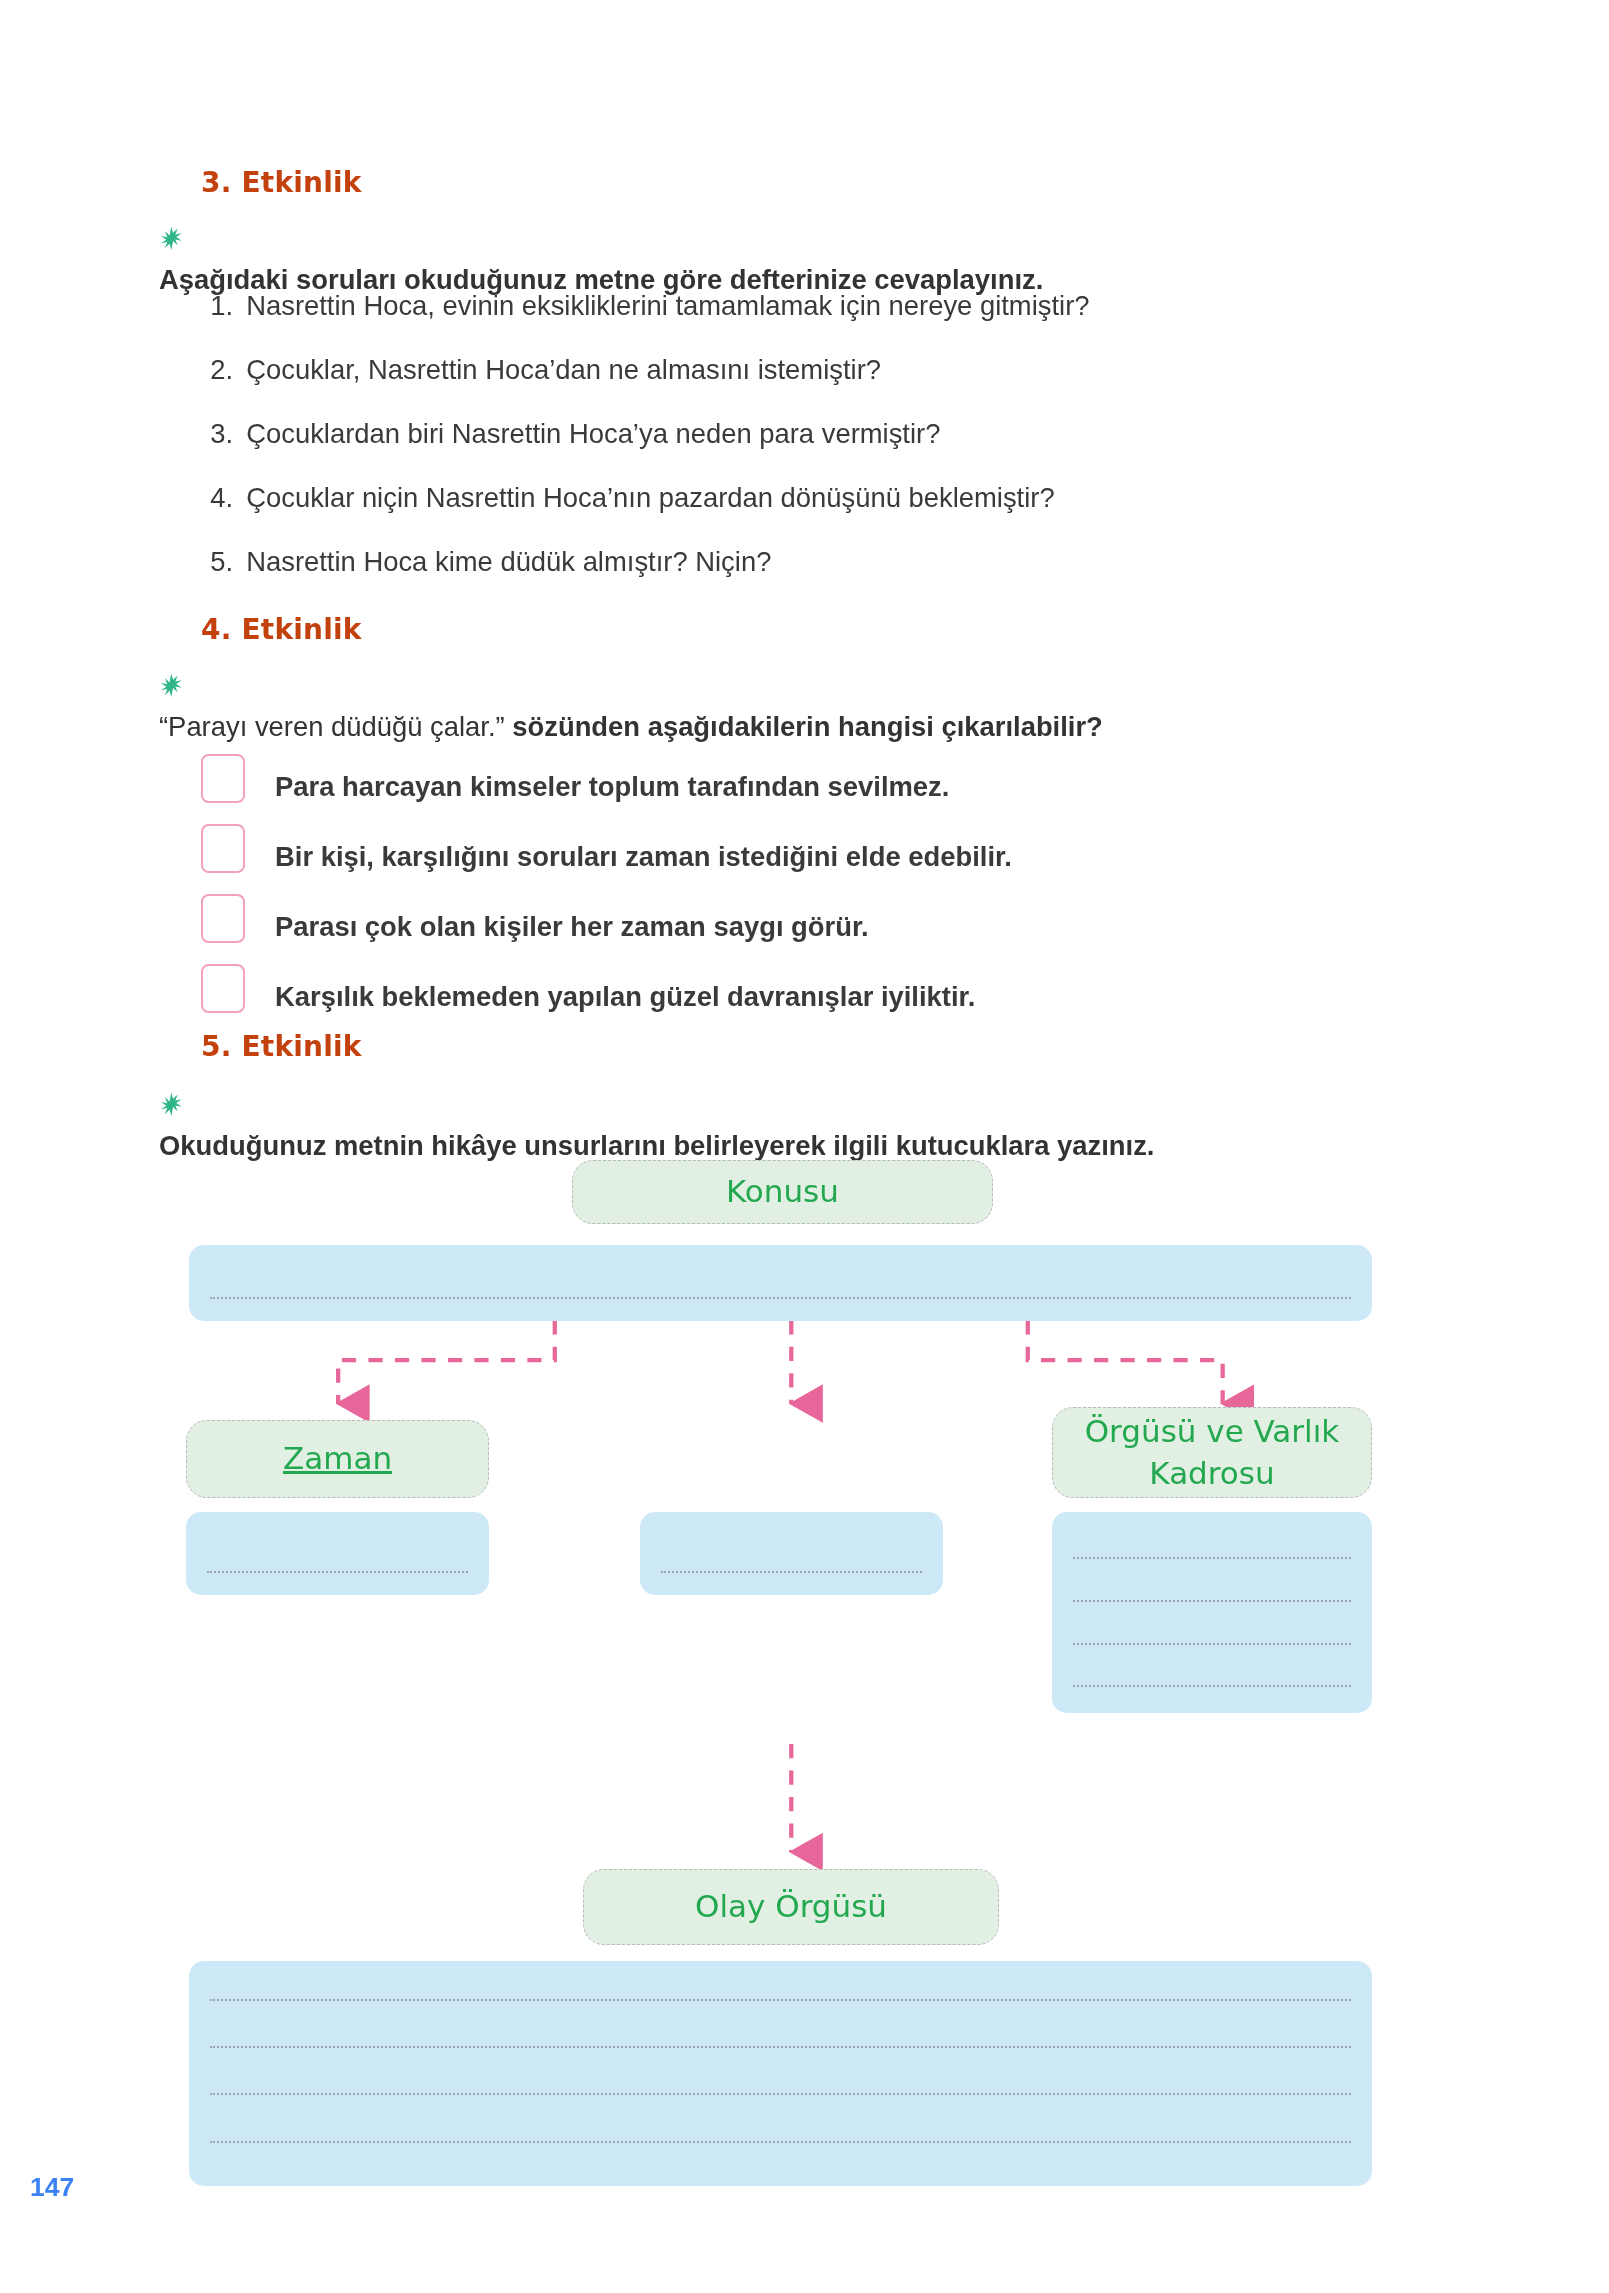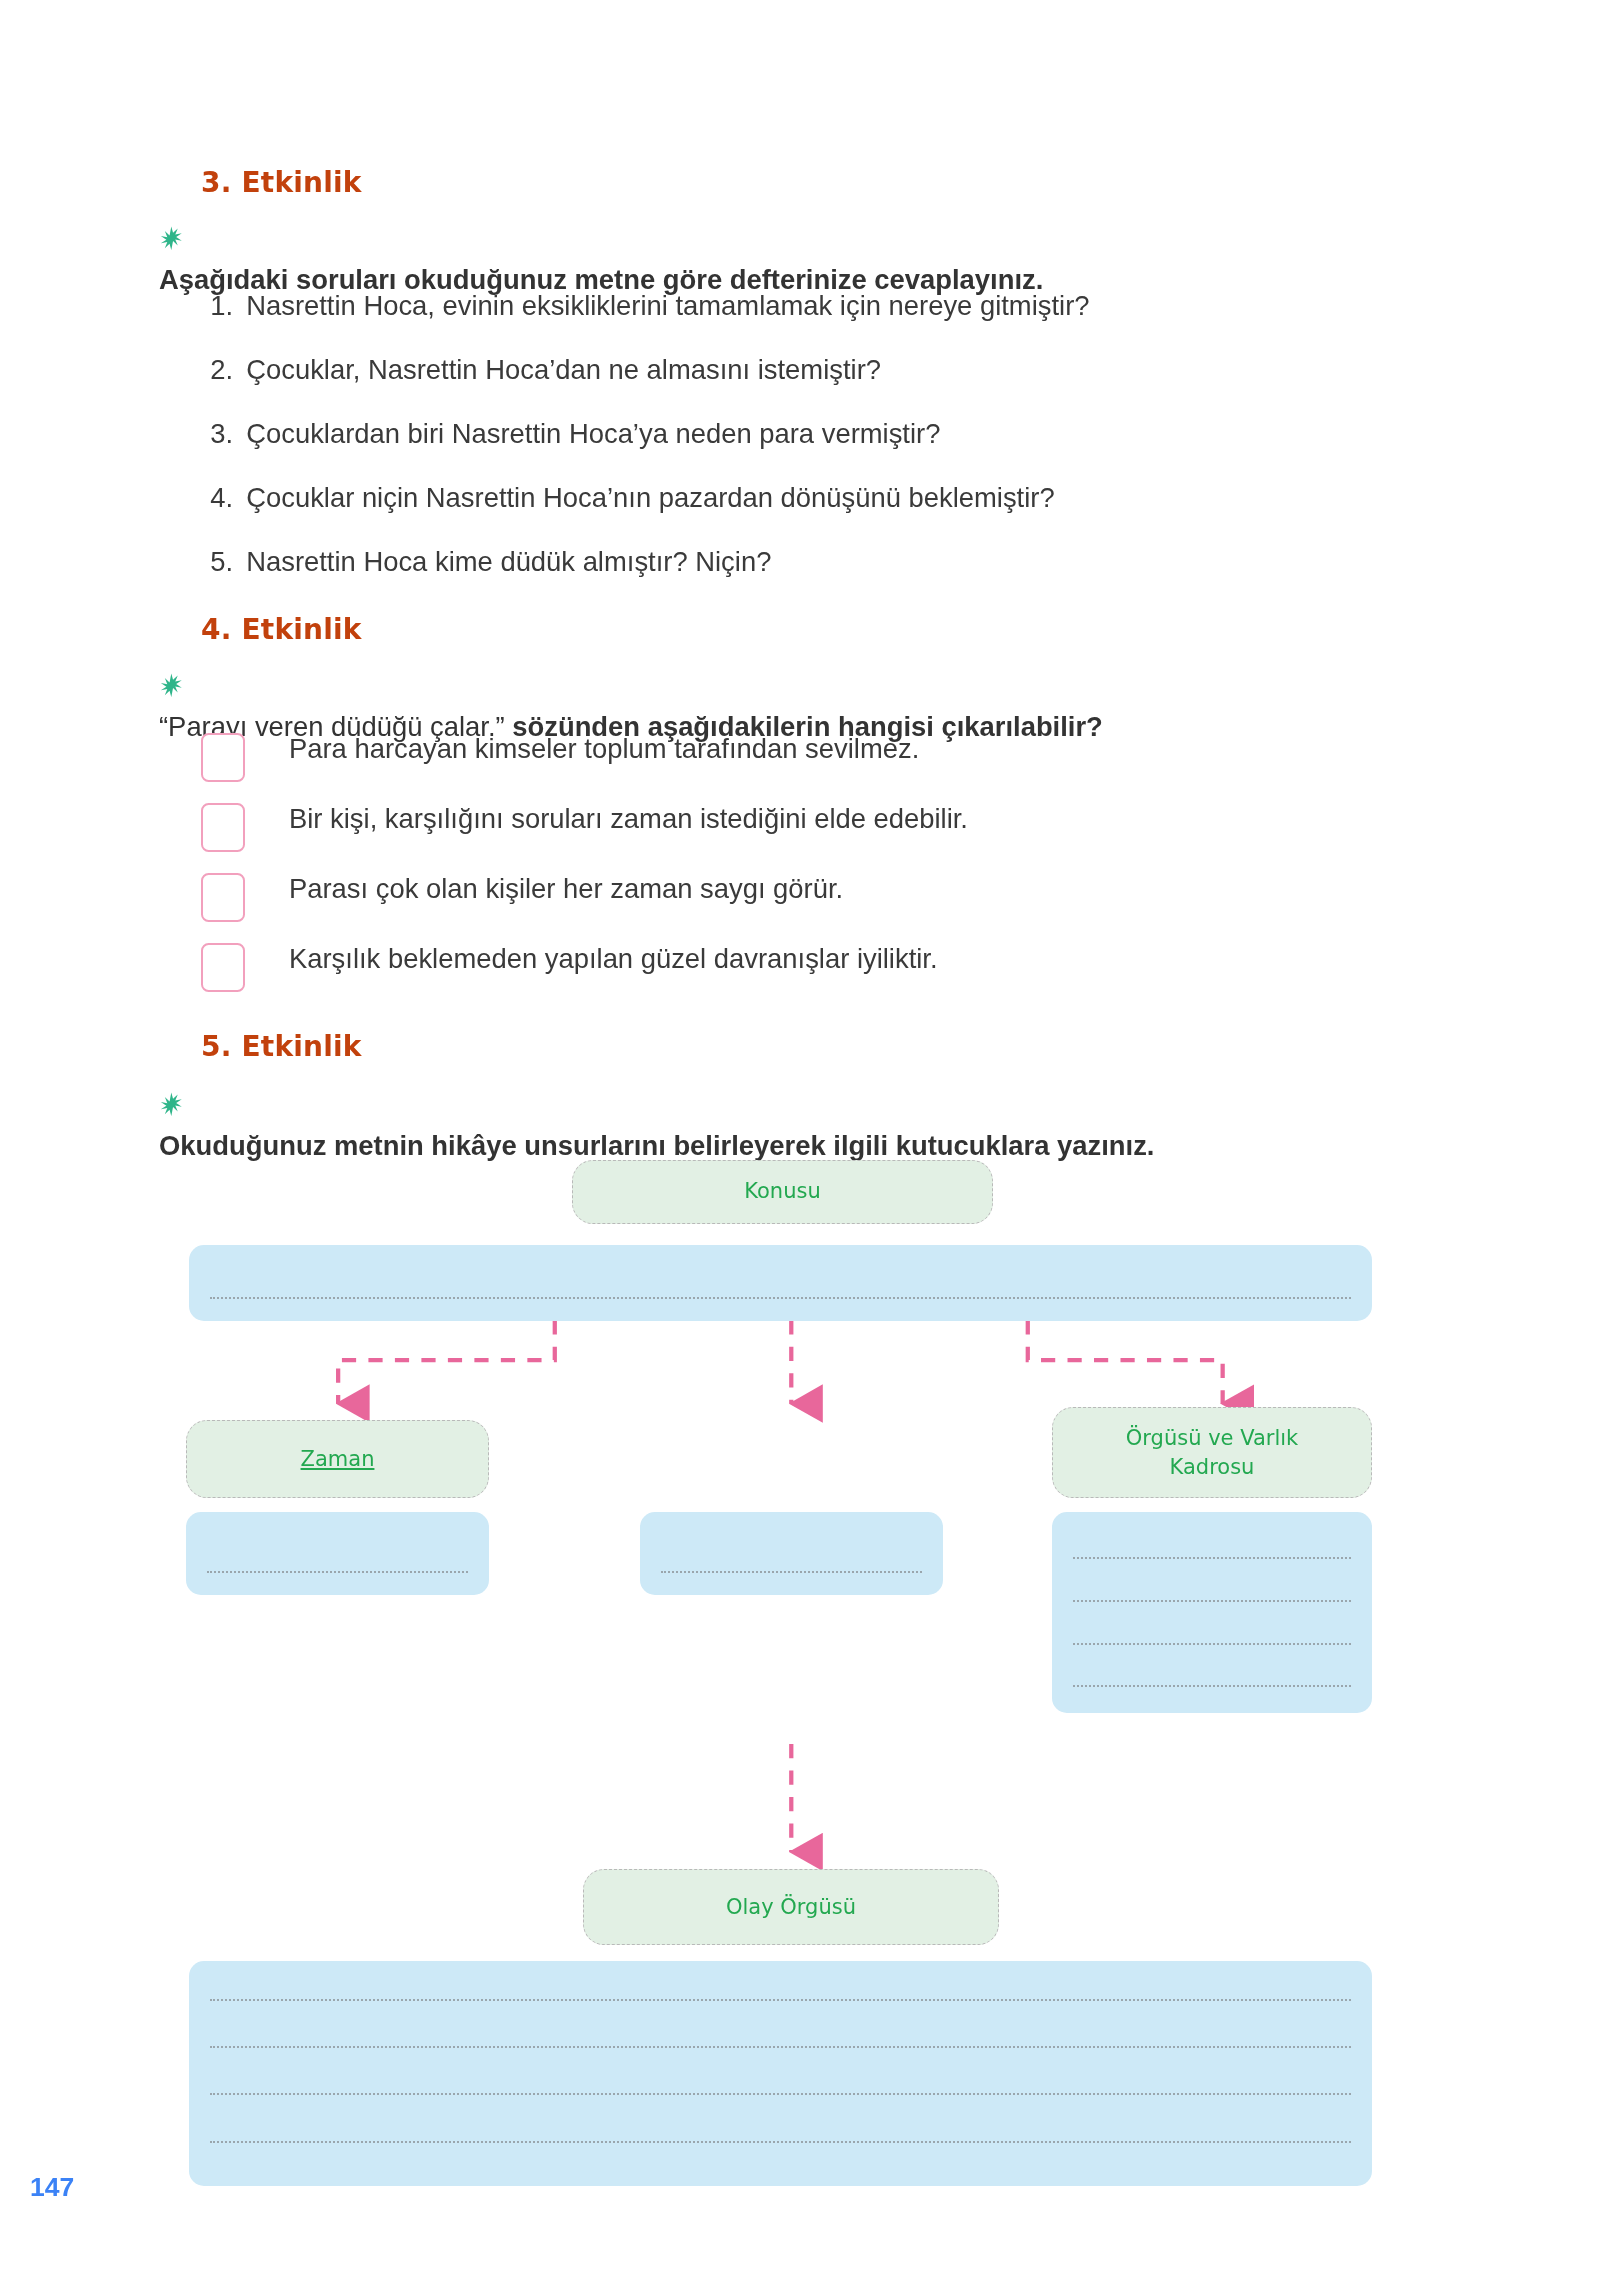--- a/index.html
+++ b/index.html
@@ -75,23 +75,24 @@
 
   
   .opt-list {
     position: absolute;
     left: 201px;
     top: 733px;
     width: 1164px;
   }
   .opt-row {
     display: flex;
-    align-items: flex-start;
-    gap: 44px;
+    align-items: flex-end;
+    gap: 30px;
     height: 70px;
+    font-weight: bold;
   }
   .opt-box {
     flex: 0 0 auto;
     width: 44px;
     height: 49px;
     border: 2.8px solid #f2a0bd;
     border-radius: 7.6px;
     background: #ffffff;
     box-sizing: border-box;
   }
@@ -112,21 +113,21 @@
     position: absolute;
     background: #e2f0e4;
     border: 1.9px dashed #b9b9b9;
     border-radius: 21px;
     box-sizing: border-box;
     display: flex;
     align-items: center;
     justify-content: center;
     text-align: center;
     color: #23a850;
-    font-size: 21px;
+    font-size: 31px;
     font-family: "DejaVu Sans", sans-serif;
     line-height: 1.35;
   }
   .blue-box {
     position: absolute;
     background: #cde9f7;
     border-radius: 15px;
     box-sizing: border-box;
     padding: 0;
     overflow: hidden;

